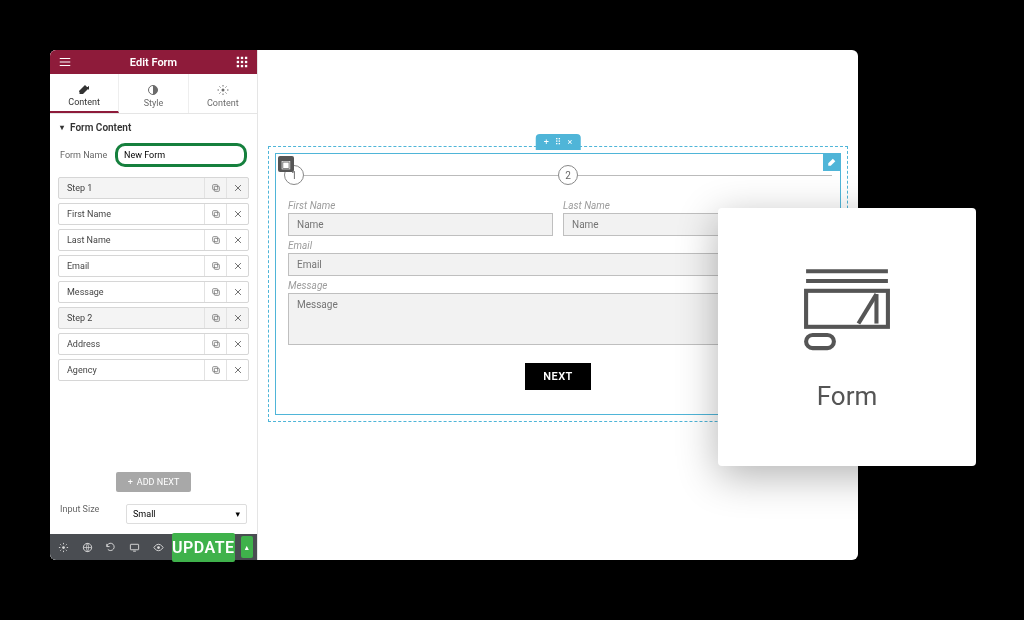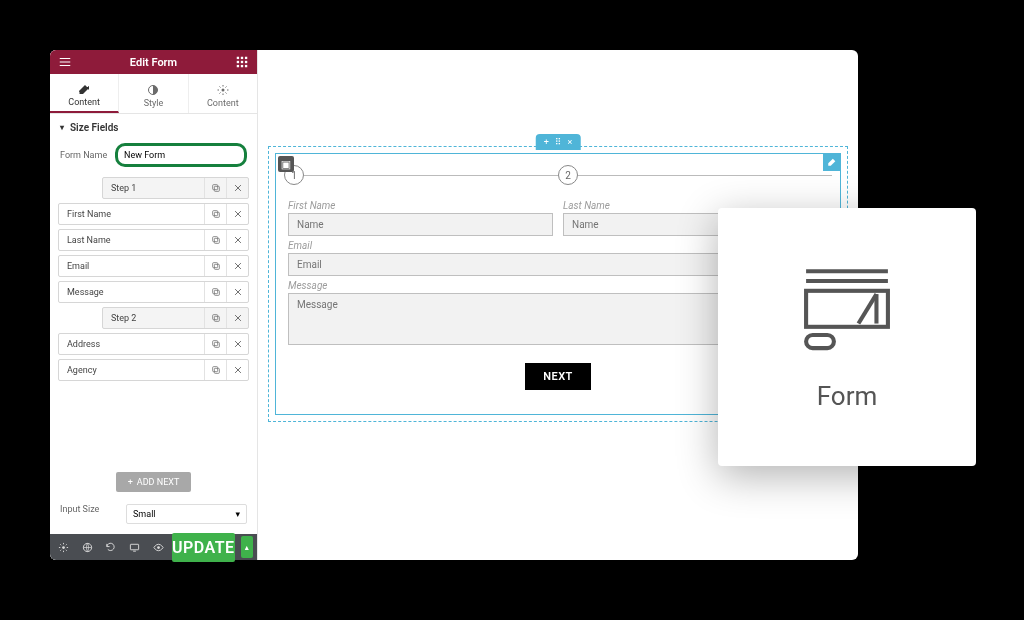--- a/index.html
+++ b/index.html
@@ -69,21 +69,21 @@
   flex: 1; font-size: 9px; padding: 4px 6px;
   border: 3px solid #15803d; border-radius: 10px;
 }
 
 .fields-list { padding: 0 8px; display: flex; flex-direction: column; gap: 4px; flex: 1; overflow: auto; }
 .field-row {
   display: flex; align-items: center; height: 22px;
   border: 1px solid #d6d6d6; border-radius: 2px;
   background: #fff;
 }
-.field-row.step { background: #f4f4f4; margin-left: 44px; }
+.field-row.step { background: #f4f4f4; }
 .field-row .label {
   flex: 1; font-size: 9px; padding: 0 8px; color: #444;
 }
 .field-row .ico {
   width: 22px; height: 100%; border-left: 1px solid #e2e2e2;
   display: flex; align-items: center; justify-content: center;
   cursor: pointer;
 }
 .field-row .ico svg { width: 10px; height: 10px; fill: #777; }
 
@@ -256,21 +256,21 @@
       <div class="tab">
         <svg viewBox="0 0 24 24">
             <circle cx="12" cy="12" r="3"></circle>
             <path d="M12 2v3M12 19v3M4 12H1M23 12h-3M5 5l2 2M17 17l2 2M5 19l2-2M17 7l2-2" stroke="#6b6b6b" stroke-width="2"></path>
           </svg>
         <span>Content</span>
       </div>
     </div>
 
     <div class="section-title">
-      <span>Size Fields</span>
+      <span>Form Content</span>
     </div>
 
     <div class="form-name-row">
       <label>Form Name</label>
       <input value="New Form" style="">
     </div>
 
     <div class="fields-list" id="fields-list">
         <div class="field-row step">
           <span class="label">Step 1</span>

